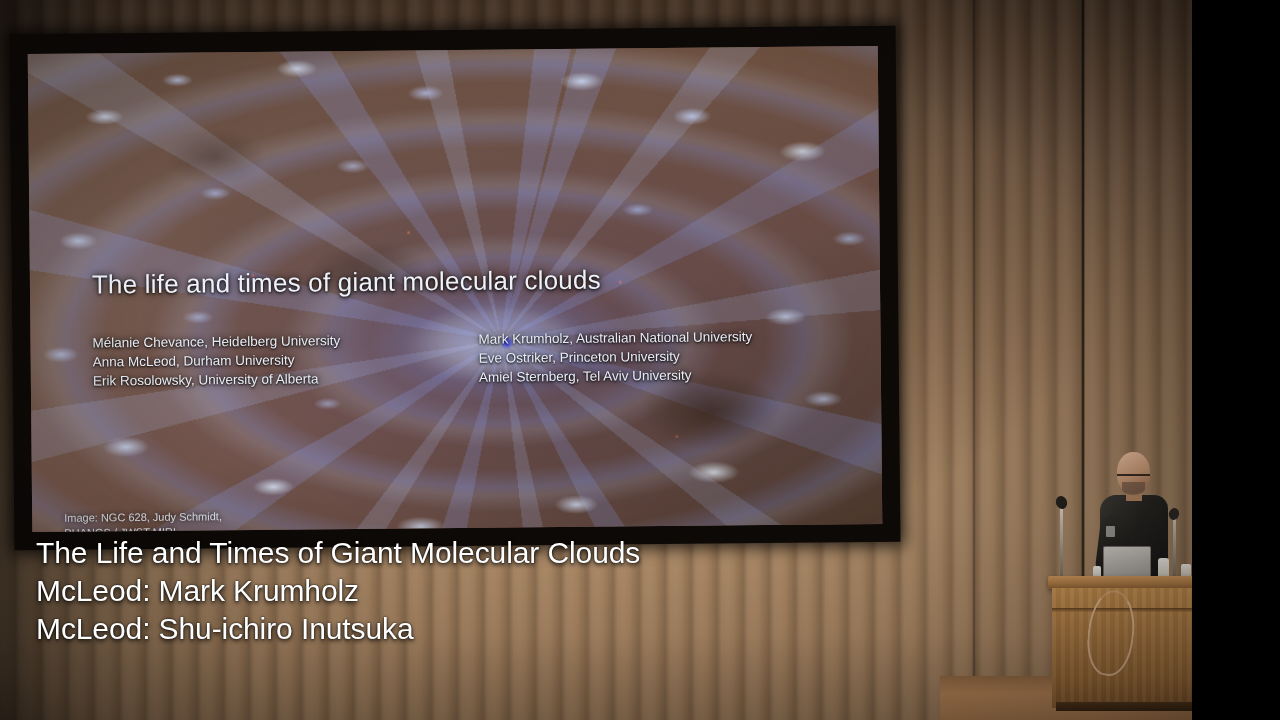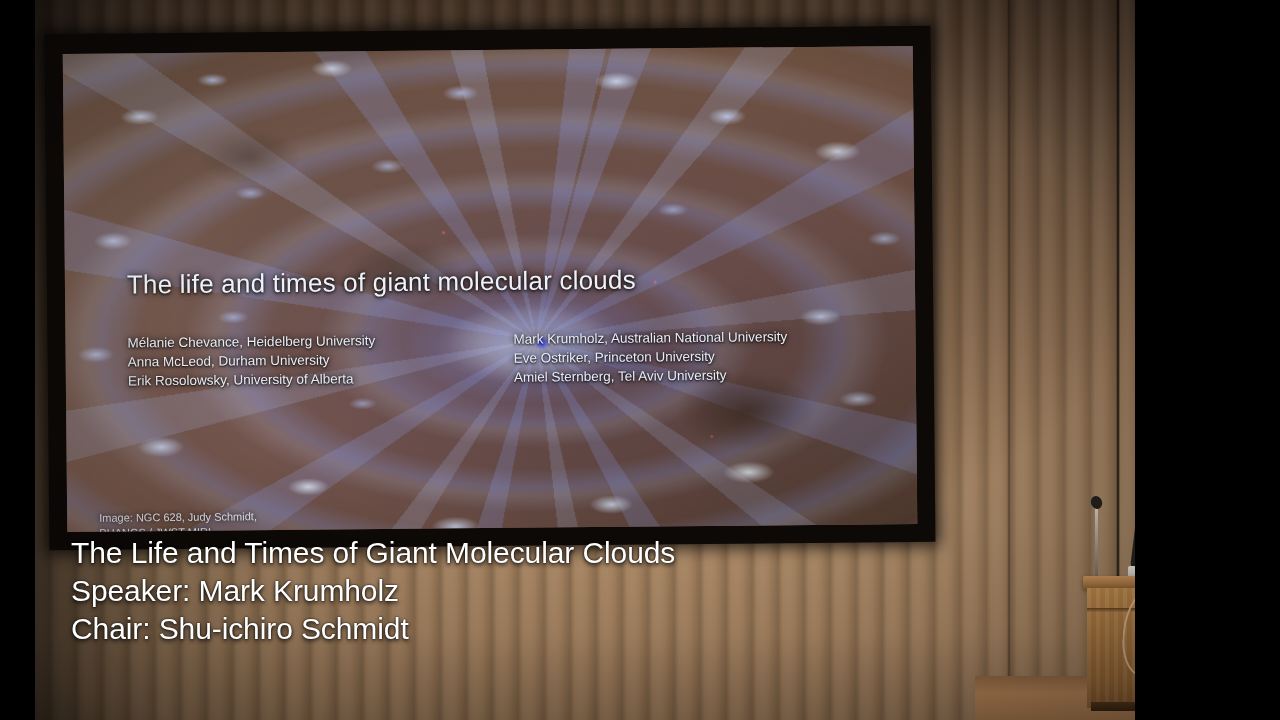--- a/index.html
+++ b/index.html
@@ -1,18 +1,18 @@
 <!DOCTYPE html>
 <html><head>
 <meta charset="utf-8">
 <style>
   html,body{margin:0;padding:0;background:#000;}
   body{width:1280px;height:720px;overflow:hidden;font-family:"Liberation Sans",sans-serif;}
 
-  #stage{position:relative;width:1100px;height:720px;overflow:hidden;background:#2a1d16;margin-left:35px;}
+  #stage{position:relative;width:1192px;height:720px;overflow:hidden;background:#2a1d16;}
 
   
   .curtain{
     position:absolute;left:0;top:0;width:1280px;height:720px;
     background:
       linear-gradient(90deg,
         rgba(0,0,0,.55) 0%,
         rgba(0,0,0,.30) 4%,
         rgba(0,0,0,.10) 10%,
         rgba(0,0,0,0) 20%,
@@ -311,17 +311,17 @@
     <div class="podium-body"></div>
     <div class="podium-lip"></div>
     <div class="cable"></div>
     <div class="podium-base"></div>
   </div>
 
   <div class="vignette"></div>
 
   <div class="caption">
     <div>The Life and Times of Giant Molecular Clouds</div>
-    <div>Speaker: Mark Krumholz</div>
-    <div>Chair: Shu-ichiro Schmidt</div>
+    <div>McLeod: Mark Krumholz</div>
+    <div>McLeod: Shu-ichiro Inutsuka</div>
   </div>
 
 </div>
 
 </body></html>

